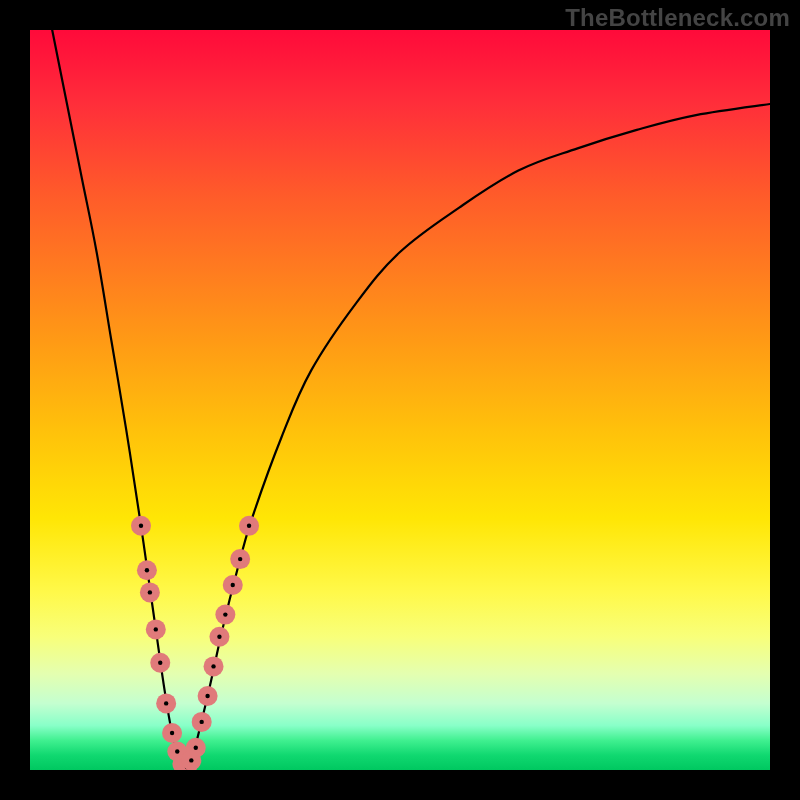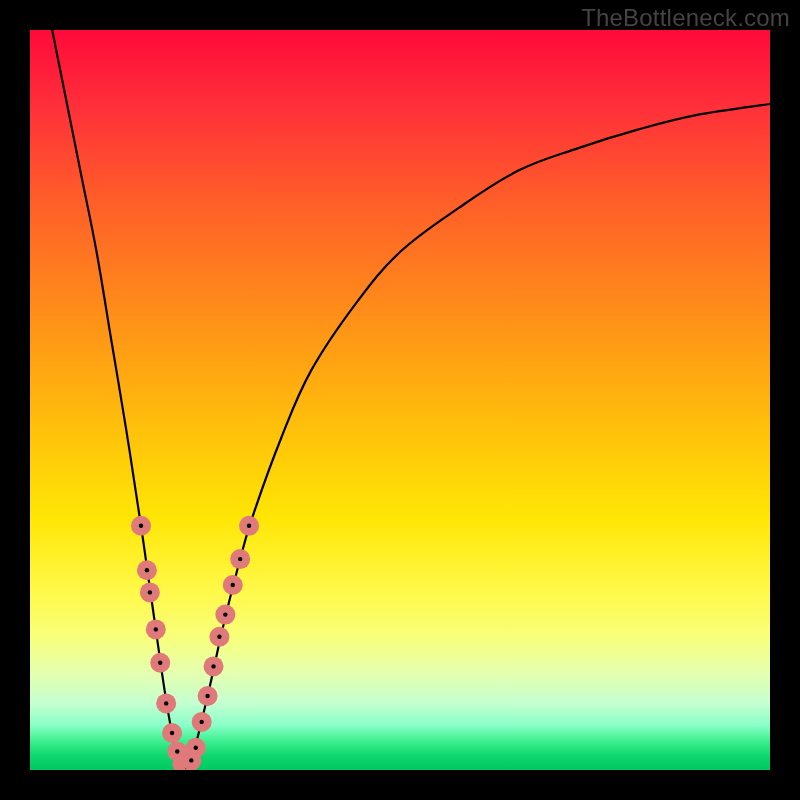--- a/index.html
+++ b/index.html
@@ -44,21 +44,21 @@
       #40f090 96%,
       #10d870 98%,
       #00c860 100%);
   }
   .watermark {
     position: absolute;
     top: 4px;
     right: 10px;
     color: #444;
     font-size: 24px;
-    font-weight: 400;
+    font-weight: 700;
     letter-spacing: 0.2px;
     user-select: none;
   }
   svg {
     position: absolute;
     inset: 0;
   }
   .curve {
     fill: none;
     stroke: #000;

